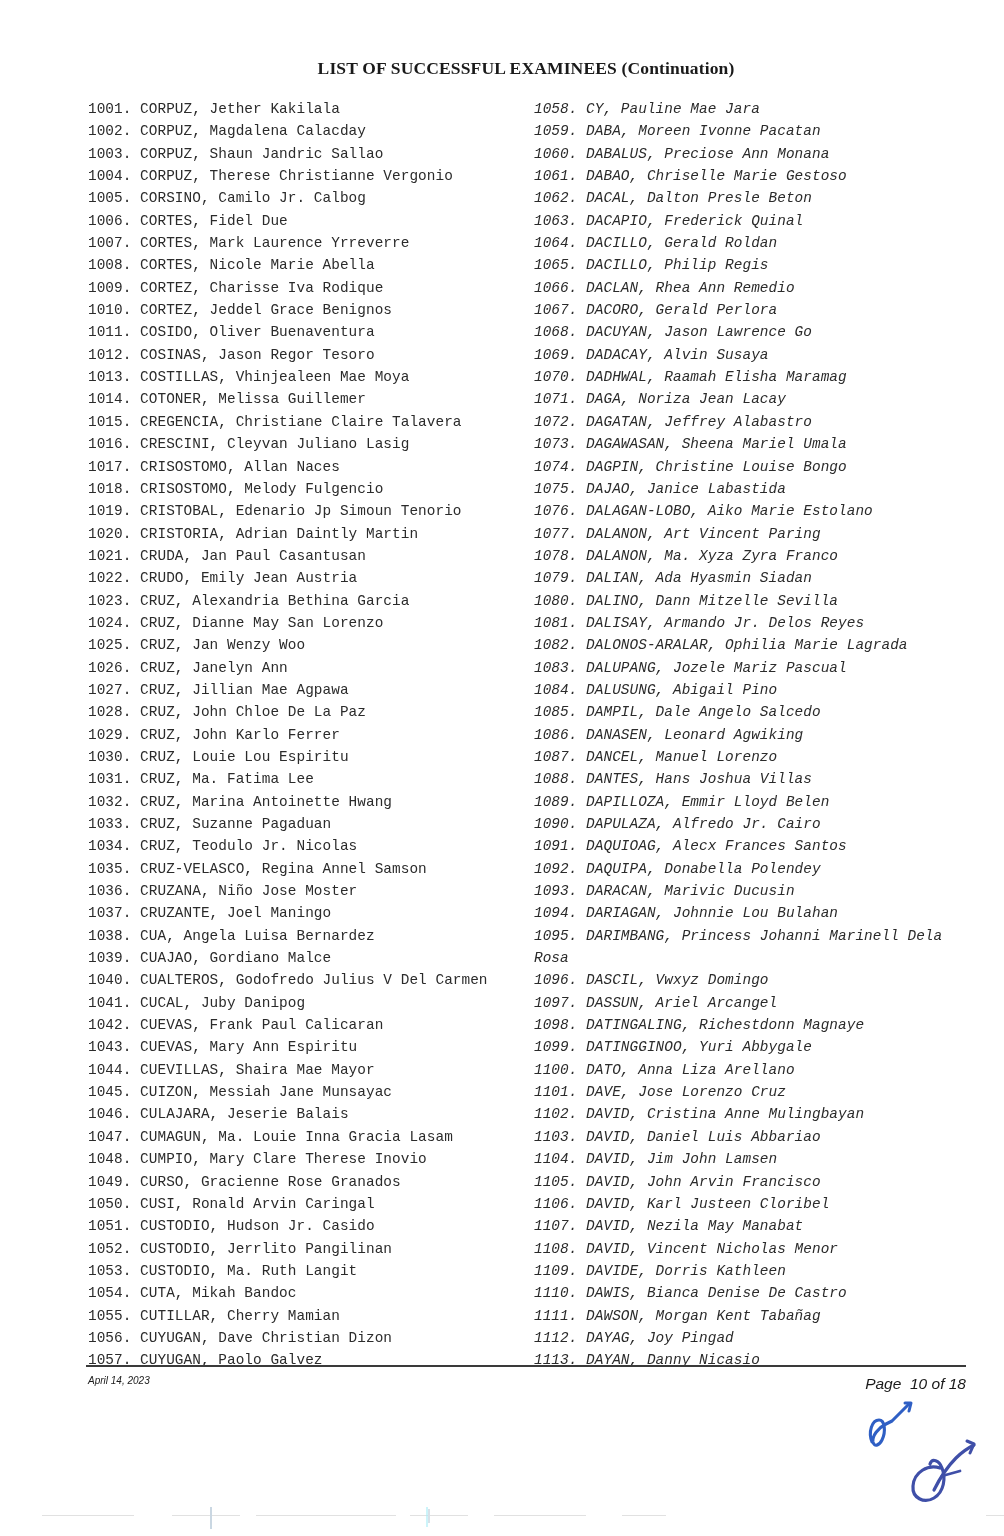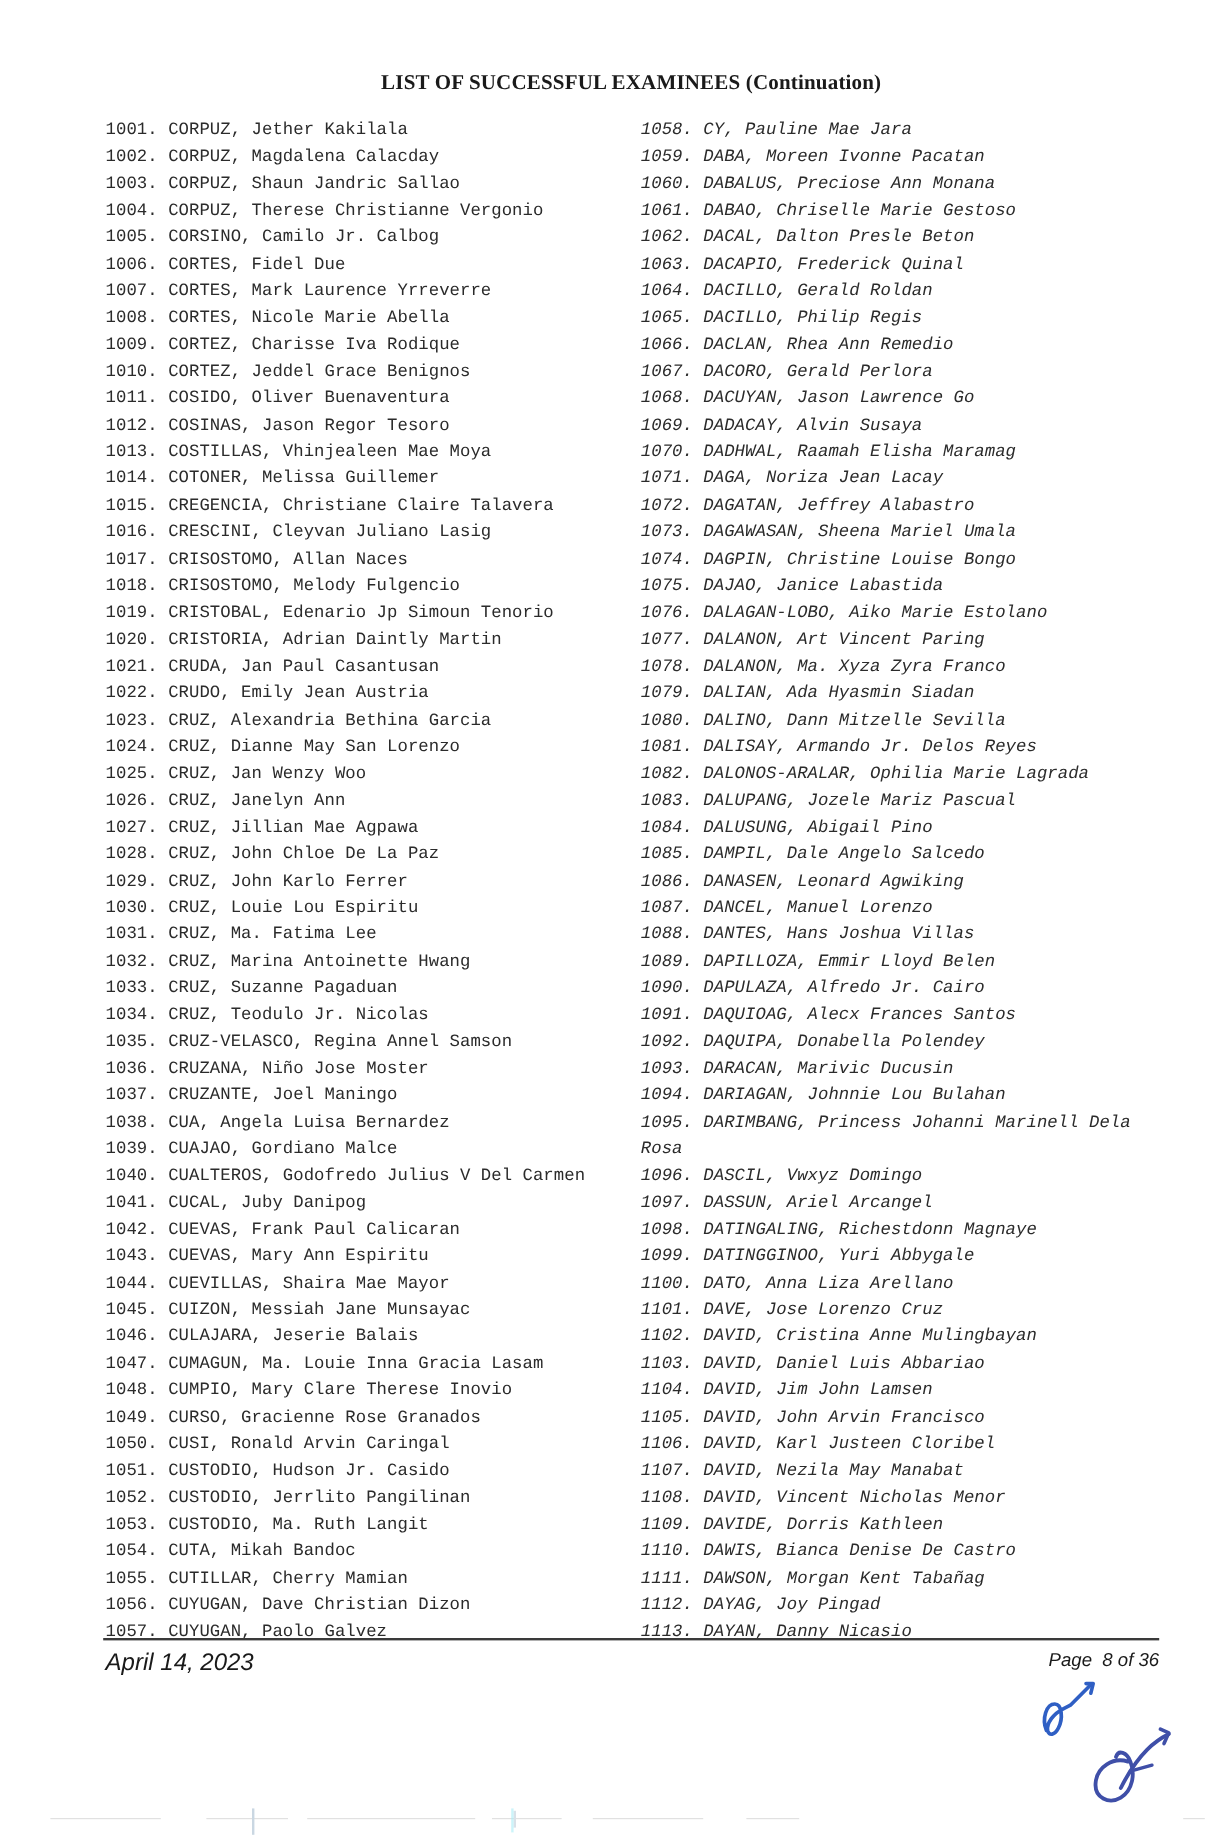--- a/index.html
+++ b/index.html
@@ -83,21 +83,21 @@
     top: 1375px;
     width: 880px;
     height: 30px;
   }
   .footer-date {
     position: absolute;
     left: 2px;
     top: 0;
     font-family: "Liberation Sans", sans-serif;
     font-style: italic;
-    font-size: 20px;
+    font-size: 10px;
     color: #1a1a1a;
   }
   .footer-page {
     position: absolute;
     right: 0;
     top: 0;
     font-family: "Liberation Sans", sans-serif;
     font-style: italic;
     font-size: 15.5px;
     color: #1a1a1a;
@@ -141,21 +141,21 @@
 
   <div class="columns">
     <div class="col col-left" id="col-left"><div class="entry"><span class="num">1001.</span><span class="nm"> CORPUZ, Jether Kakilala</span></div><div class="entry"><span class="num">1002.</span><span class="nm"> CORPUZ, Magdalena Calacday</span></div><div class="entry"><span class="num">1003.</span><span class="nm"> CORPUZ, Shaun Jandric Sallao</span></div><div class="entry"><span class="num">1004.</span><span class="nm"> CORPUZ, Therese Christianne Vergonio</span></div><div class="entry"><span class="num">1005.</span><span class="nm"> CORSINO, Camilo Jr. Calbog</span></div><div class="entry"><span class="num">1006.</span><span class="nm"> CORTES, Fidel Due</span></div><div class="entry"><span class="num">1007.</span><span class="nm"> CORTES, Mark Laurence Yrreverre</span></div><div class="entry"><span class="num">1008.</span><span class="nm"> CORTES, Nicole Marie Abella</span></div><div class="entry"><span class="num">1009.</span><span class="nm"> CORTEZ, Charisse Iva Rodique</span></div><div class="entry"><span class="num">1010.</span><span class="nm"> CORTEZ, Jeddel Grace Benignos</span></div><div class="entry"><span class="num">1011.</span><span class="nm"> COSIDO, Oliver Buenaventura</span></div><div class="entry"><span class="num">1012.</span><span class="nm"> COSINAS, Jason Regor Tesoro</span></div><div class="entry"><span class="num">1013.</span><span class="nm"> COSTILLAS, Vhinjealeen Mae Moya</span></div><div class="entry"><span class="num">1014.</span><span class="nm"> COTONER, Melissa Guillemer</span></div><div class="entry"><span class="num">1015.</span><span class="nm"> CREGENCIA, Christiane Claire Talavera</span></div><div class="entry"><span class="num">1016.</span><span class="nm"> CRESCINI, Cleyvan Juliano Lasig</span></div><div class="entry"><span class="num">1017.</span><span class="nm"> CRISOSTOMO, Allan Naces</span></div><div class="entry"><span class="num">1018.</span><span class="nm"> CRISOSTOMO, Melody Fulgencio</span></div><div class="entry"><span class="num">1019.</span><span class="nm"> CRISTOBAL, Edenario Jp Simoun Tenorio</span></div><div class="entry"><span class="num">1020.</span><span class="nm"> CRISTORIA, Adrian Daintly Martin</span></div><div class="entry"><span class="num">1021.</span><span class="nm"> CRUDA, Jan Paul Casantusan</span></div><div class="entry"><span class="num">1022.</span><span class="nm"> CRUDO, Emily Jean Austria</span></div><div class="entry"><span class="num">1023.</span><span class="nm"> CRUZ, Alexandria Bethina Garcia</span></div><div class="entry"><span class="num">1024.</span><span class="nm"> CRUZ, Dianne May San Lorenzo</span></div><div class="entry"><span class="num">1025.</span><span class="nm"> CRUZ, Jan Wenzy Woo</span></div><div class="entry"><span class="num">1026.</span><span class="nm"> CRUZ, Janelyn Ann</span></div><div class="entry"><span class="num">1027.</span><span class="nm"> CRUZ, Jillian Mae Agpawa</span></div><div class="entry"><span class="num">1028.</span><span class="nm"> CRUZ, John Chloe De La Paz</span></div><div class="entry"><span class="num">1029.</span><span class="nm"> CRUZ, John Karlo Ferrer</span></div><div class="entry"><span class="num">1030.</span><span class="nm"> CRUZ, Louie Lou Espiritu</span></div><div class="entry"><span class="num">1031.</span><span class="nm"> CRUZ, Ma. Fatima Lee</span></div><div class="entry"><span class="num">1032.</span><span class="nm"> CRUZ, Marina Antoinette Hwang</span></div><div class="entry"><span class="num">1033.</span><span class="nm"> CRUZ, Suzanne Pagaduan</span></div><div class="entry"><span class="num">1034.</span><span class="nm"> CRUZ, Teodulo Jr. Nicolas</span></div><div class="entry"><span class="num">1035.</span><span class="nm"> CRUZ-VELASCO, Regina Annel Samson</span></div><div class="entry"><span class="num">1036.</span><span class="nm"> CRUZANA, Niño Jose Moster</span></div><div class="entry"><span class="num">1037.</span><span class="nm"> CRUZANTE, Joel Maningo</span></div><div class="entry"><span class="num">1038.</span><span class="nm"> CUA, Angela Luisa Bernardez</span></div><div class="entry"><span class="num">1039.</span><span class="nm"> CUAJAO, Gordiano Malce</span></div><div class="entry"><span class="num">1040.</span><span class="nm"> CUALTEROS, Godofredo Julius V Del Carmen</span></div><div class="entry"><span class="num">1041.</span><span class="nm"> CUCAL, Juby Danipog</span></div><div class="entry"><span class="num">1042.</span><span class="nm"> CUEVAS, Frank Paul Calicaran</span></div><div class="entry"><span class="num">1043.</span><span class="nm"> CUEVAS, Mary Ann Espiritu</span></div><div class="entry"><span class="num">1044.</span><span class="nm"> CUEVILLAS, Shaira Mae Mayor</span></div><div class="entry"><span class="num">1045.</span><span class="nm"> CUIZON, Messiah Jane Munsayac</span></div><div class="entry"><span class="num">1046.</span><span class="nm"> CULAJARA, Jeserie Balais</span></div><div class="entry"><span class="num">1047.</span><span class="nm"> CUMAGUN, Ma. Louie Inna Gracia Lasam</span></div><div class="entry"><span class="num">1048.</span><span class="nm"> CUMPIO, Mary Clare Therese Inovio</span></div><div class="entry"><span class="num">1049.</span><span class="nm"> CURSO, Gracienne Rose Granados</span></div><div class="entry"><span class="num">1050.</span><span class="nm"> CUSI, Ronald Arvin Caringal</span></div><div class="entry"><span class="num">1051.</span><span class="nm"> CUSTODIO, Hudson Jr. Casido</span></div><div class="entry"><span class="num">1052.</span><span class="nm"> CUSTODIO, Jerrlito Pangilinan</span></div><div class="entry"><span class="num">1053.</span><span class="nm"> CUSTODIO, Ma. Ruth Langit</span></div><div class="entry"><span class="num">1054.</span><span class="nm"> CUTA, Mikah Bandoc</span></div><div class="entry"><span class="num">1055.</span><span class="nm"> CUTILLAR, Cherry Mamian</span></div><div class="entry"><span class="num">1056.</span><span class="nm"> CUYUGAN, Dave Christian Dizon</span></div><div class="entry"><span class="num">1057.</span><span class="nm"> CUYUGAN, Paolo Galvez</span></div></div>
     <div class="col col-right" id="col-right"><div class="entry"><span class="num">1058.</span><span class="nm"> CY, Pauline Mae Jara</span></div><div class="entry"><span class="num">1059.</span><span class="nm"> DABA, Moreen Ivonne Pacatan</span></div><div class="entry"><span class="num">1060.</span><span class="nm"> DABALUS, Preciose Ann Monana</span></div><div class="entry"><span class="num">1061.</span><span class="nm"> DABAO, Chriselle Marie Gestoso</span></div><div class="entry"><span class="num">1062.</span><span class="nm"> DACAL, Dalton Presle Beton</span></div><div class="entry"><span class="num">1063.</span><span class="nm"> DACAPIO, Frederick Quinal</span></div><div class="entry"><span class="num">1064.</span><span class="nm"> DACILLO, Gerald Roldan</span></div><div class="entry"><span class="num">1065.</span><span class="nm"> DACILLO, Philip Regis</span></div><div class="entry"><span class="num">1066.</span><span class="nm"> DACLAN, Rhea Ann Remedio</span></div><div class="entry"><span class="num">1067.</span><span class="nm"> DACORO, Gerald Perlora</span></div><div class="entry"><span class="num">1068.</span><span class="nm"> DACUYAN, Jason Lawrence Go</span></div><div class="entry"><span class="num">1069.</span><span class="nm"> DADACAY, Alvin Susaya</span></div><div class="entry"><span class="num">1070.</span><span class="nm"> DADHWAL, Raamah Elisha Maramag</span></div><div class="entry"><span class="num">1071.</span><span class="nm"> DAGA, Noriza Jean Lacay</span></div><div class="entry"><span class="num">1072.</span><span class="nm"> DAGATAN, Jeffrey Alabastro</span></div><div class="entry"><span class="num">1073.</span><span class="nm"> DAGAWASAN, Sheena Mariel Umala</span></div><div class="entry"><span class="num">1074.</span><span class="nm"> DAGPIN, Christine Louise Bongo</span></div><div class="entry"><span class="num">1075.</span><span class="nm"> DAJAO, Janice Labastida</span></div><div class="entry"><span class="num">1076.</span><span class="nm"> DALAGAN-LOBO, Aiko Marie Estolano</span></div><div class="entry"><span class="num">1077.</span><span class="nm"> DALANON, Art Vincent Paring</span></div><div class="entry"><span class="num">1078.</span><span class="nm"> DALANON, Ma. Xyza Zyra Franco</span></div><div class="entry"><span class="num">1079.</span><span class="nm"> DALIAN, Ada Hyasmin Siadan</span></div><div class="entry"><span class="num">1080.</span><span class="nm"> DALINO, Dann Mitzelle Sevilla</span></div><div class="entry"><span class="num">1081.</span><span class="nm"> DALISAY, Armando Jr. Delos Reyes</span></div><div class="entry"><span class="num">1082.</span><span class="nm"> DALONOS-ARALAR, Ophilia Marie Lagrada</span></div><div class="entry"><span class="num">1083.</span><span class="nm"> DALUPANG, Jozele Mariz Pascual</span></div><div class="entry"><span class="num">1084.</span><span class="nm"> DALUSUNG, Abigail Pino</span></div><div class="entry"><span class="num">1085.</span><span class="nm"> DAMPIL, Dale Angelo Salcedo</span></div><div class="entry"><span class="num">1086.</span><span class="nm"> DANASEN, Leonard Agwiking</span></div><div class="entry"><span class="num">1087.</span><span class="nm"> DANCEL, Manuel Lorenzo</span></div><div class="entry"><span class="num">1088.</span><span class="nm"> DANTES, Hans Joshua Villas</span></div><div class="entry"><span class="num">1089.</span><span class="nm"> DAPILLOZA, Emmir Lloyd Belen</span></div><div class="entry"><span class="num">1090.</span><span class="nm"> DAPULAZA, Alfredo Jr. Cairo</span></div><div class="entry"><span class="num">1091.</span><span class="nm"> DAQUIOAG, Alecx Frances Santos</span></div><div class="entry"><span class="num">1092.</span><span class="nm"> DAQUIPA, Donabella Polendey</span></div><div class="entry"><span class="num">1093.</span><span class="nm"> DARACAN, Marivic Ducusin</span></div><div class="entry"><span class="num">1094.</span><span class="nm"> DARIAGAN, Johnnie Lou Bulahan</span></div><div class="entry"><span class="num">1095.</span><span class="nm"> DARIMBANG, Princess Johanni Marinell Dela Rosa</span></div><div class="entry"><span class="num">1096.</span><span class="nm"> DASCIL, Vwxyz Domingo</span></div><div class="entry"><span class="num">1097.</span><span class="nm"> DASSUN, Ariel Arcangel</span></div><div class="entry"><span class="num">1098.</span><span class="nm"> DATINGALING, Richestdonn Magnaye</span></div><div class="entry"><span class="num">1099.</span><span class="nm"> DATINGGINOO, Yuri Abbygale</span></div><div class="entry"><span class="num">1100.</span><span class="nm"> DATO, Anna Liza Arellano</span></div><div class="entry"><span class="num">1101.</span><span class="nm"> DAVE, Jose Lorenzo Cruz</span></div><div class="entry"><span class="num">1102.</span><span class="nm"> DAVID, Cristina Anne Mulingbayan</span></div><div class="entry"><span class="num">1103.</span><span class="nm"> DAVID, Daniel Luis Abbariao</span></div><div class="entry"><span class="num">1104.</span><span class="nm"> DAVID, Jim John Lamsen</span></div><div class="entry"><span class="num">1105.</span><span class="nm"> DAVID, John Arvin Francisco</span></div><div class="entry"><span class="num">1106.</span><span class="nm"> DAVID, Karl Justeen Cloribel</span></div><div class="entry"><span class="num">1107.</span><span class="nm"> DAVID, Nezila May Manabat</span></div><div class="entry"><span class="num">1108.</span><span class="nm"> DAVID, Vincent Nicholas Menor</span></div><div class="entry"><span class="num">1109.</span><span class="nm"> DAVIDE, Dorris Kathleen</span></div><div class="entry"><span class="num">1110.</span><span class="nm"> DAWIS, Bianca Denise De Castro</span></div><div class="entry"><span class="num">1111.</span><span class="nm"> DAWSON, Morgan Kent Tabañag</span></div><div class="entry"><span class="num">1112.</span><span class="nm"> DAYAG, Joy Pingad</span></div><div class="entry"><span class="num">1113.</span><span class="nm"> DAYAN, Danny Nicasio</span></div></div>
   </div>
 
   <div class="footer-rule"></div>
 
   <div class="footer">
     <div class="footer-date">April 14, 2023</div>
-    <div class="footer-page">Page  8 of 36</div>
+    <div class="footer-page">Page  10 of 18</div>
   </div>
 
   <svg class="sig sig-1" width="70" height="60" viewBox="0 0 70 60">
     <path d="M10 44 C6 34, 10 22, 17 22 C23 22, 24 34, 20 42 C17 48, 12 49, 11 44
              C10 38, 16 30, 24 26 L30 23 L47 6" fill="none" stroke="#2f5fc4" stroke-width="3.1" stroke-linecap="round" stroke-linejoin="round"></path>
     <path d="M43 5 L49 5 L47 13" fill="none" stroke="#2f5fc4" stroke-width="3" stroke-linecap="round" stroke-linejoin="round"></path>
   </svg>
 
   <svg class="sig sig-2" width="90" height="75" viewBox="0 0 90 75">
     <path d="M36 30 C24 26, 10 34, 9 48 C8 60, 20 66, 30 60 C40 54, 42 40, 38 30

